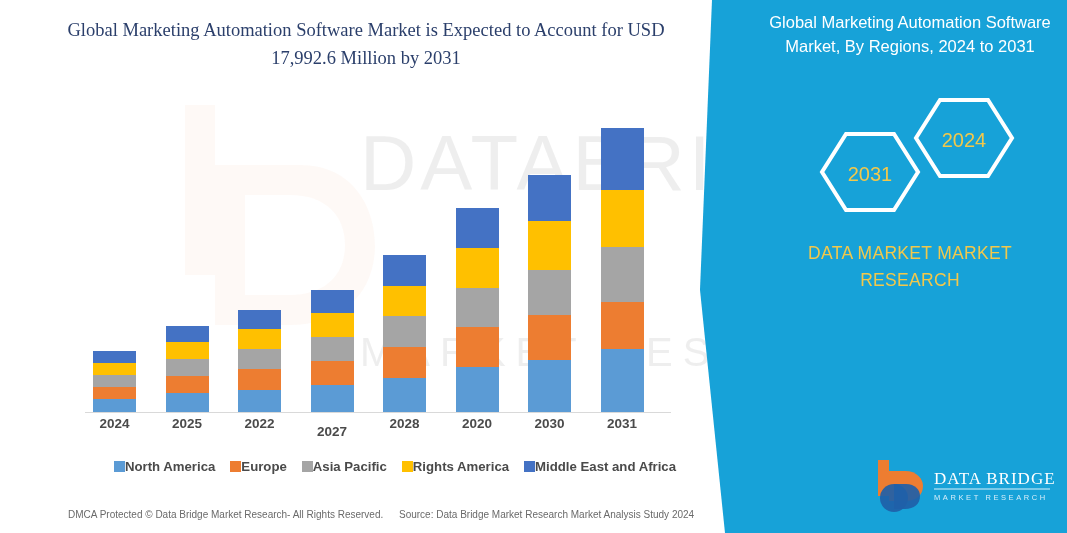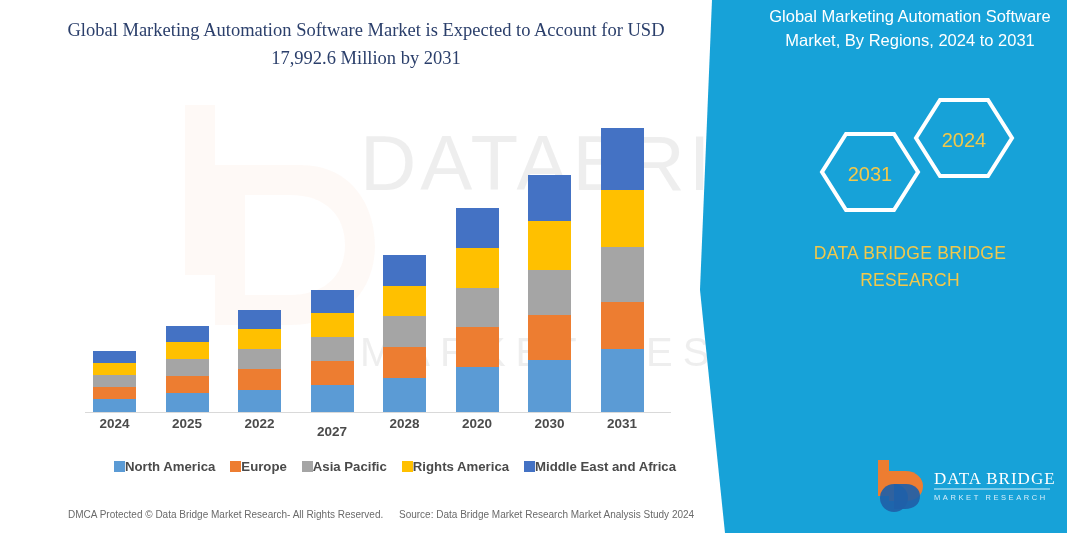--- a/index.html
+++ b/index.html
@@ -40,21 +40,21 @@
 
   
   .foot{position:absolute;top:509px;font-size:10px;color:#6a6a6a;
         font-family:Liberation Sans, sans-serif;white-space:nowrap;}
   .foot-l{left:68px;}
   .foot-r{left:399px;}
 
   
   .panel{position:absolute;left:690px;top:0;width:377px;height:533px;}
   .panel svg.shape{position:absolute;left:0;top:0;width:377px;height:533px;}
-  .panel-title{position:absolute;left:70px;top:4px;width:300px;text-align:center;
+  .panel-title{position:absolute;left:70px;top:10px;width:300px;text-align:center;
     color:#fff;font-size:16.5px;line-height:24px;font-family:"Liberation Sans",sans-serif;}
   .hexes{position:absolute;left:120px;top:96px;width:220px;height:120px;}
   .hexes svg{width:100%;height:100%;}
   .brand{position:absolute;left:75px;top:240px;width:290px;text-align:center;
     color:#f2c84b;font-size:17.5px;line-height:27px;letter-spacing:.3px;
     font-family:"Liberation Sans",sans-serif;}
   .logo{position:absolute;left:182px;top:458px;width:190px;height:56px;}
   .logo svg{width:100%;height:100%;}
 </style>
 </head>
@@ -183,21 +183,21 @@
     <div class="hexes">
       <svg viewBox="0 0 220 120" xmlns="http://www.w3.org/2000/svg">
         <polygon points="130,4 178,4 202,42 178,80 130,80 106,42" fill="none" stroke="#ffffff" stroke-width="4"></polygon>
         <polygon points="36,38 84,38 108,76 84,114 36,114 12,76" fill="none" stroke="#ffffff" stroke-width="4"></polygon>
         <text x="154" y="51" text-anchor="middle" fill="#f2c84b" font-family="Liberation Sans, sans-serif" font-size="20">2024</text>
         <text x="60" y="85" text-anchor="middle" fill="#f2c84b" font-family="Liberation Sans, sans-serif" font-size="20">2031</text>
       </svg>
     </div>
 
     <div class="brand">
-      <div>DATA BRIDGE BRIDGE</div>
+      <div>DATA MARKET MARKET</div>
       <div>RESEARCH</div>
     </div>
 
     <div class="logo">
       <svg viewBox="0 0 190 56" xmlns="http://www.w3.org/2000/svg">
         <g>
           <rect x="6" y="2" width="11" height="36" fill="#ED7D31"></rect>
           <path d="M17 13 L33 13 C45 13 51 21 51 28 C51 37 44 43 33 43 L17 43 Z" fill="#ED7D31"></path>
           <circle cx="22" cy="40" r="14" fill="#1F5FA8" opacity="0.92"></circle>
           <path d="M22 26 L34 26 C43 26 48 32 48 38 C48 46 42 51 33 51 L22 51 Z" fill="#1F5FA8" opacity="0.92"></path>

